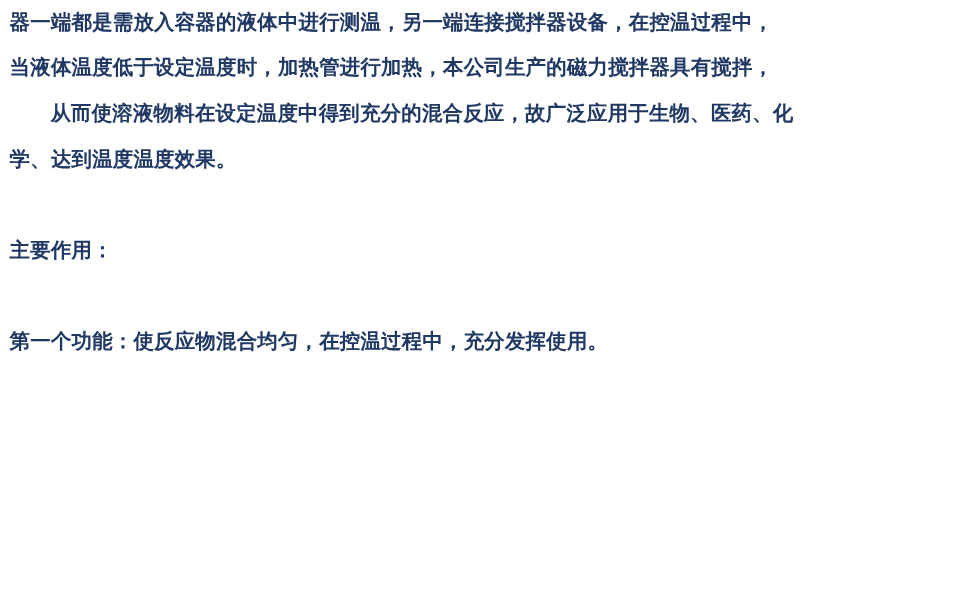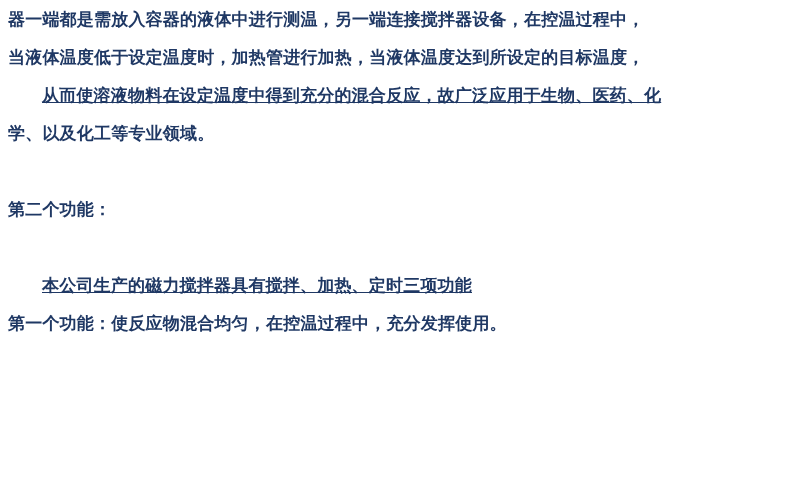--- a/index.html
+++ b/index.html
@@ -23,38 +23,36 @@
   .para {
     color: #1f3864;
     font-weight: bold;
     font-size: 17px;
     line-height: 38px;
     letter-spacing: 0.2px;
     white-space: nowrap;
   }
   .indent {
     text-indent: 2em;
-    text-decoration: underline;
   }
   .spacer-lg {
     height: 38px;
   }
 </style>
 </head>
 <body>
 
 <div class="page">
 
   <div class="para">器一端都是需放入容器的液体中进行测温，另一端连接搅拌器设备，在控温过程中，</div>
-  <div class="para">当液体温度低于设定温度时，加热管进行加热，当液体温度达到所设定的目标温度，</div>
+  <div class="para">当液体温度低于设定温度时，加热管进行加热，本公司生产的磁力搅拌器具有搅拌，</div>
   <div class="para indent">从而使溶液物料在设定温度中得到充分的混合反应，故广泛应用于生物、医药、化</div>
-  <div class="para">学、以及化工等专业领域。</div>
+  <div class="para">学、达到温度温度效果。</div>
 
   <div class="spacer-lg"></div>
 
-  <div class="para">第二个功能：</div>
+  <div class="para">主要作用：</div>
 
   <div class="spacer-lg"></div>
 
-  <div class="para indent">本公司生产的磁力搅拌器具有搅拌、加热、定时三项功能</div>
   <div class="para">第一个功能：使反应物混合均匀，在控温过程中，充分发挥使用。</div>
 
 </div>
 
 </body></html>

